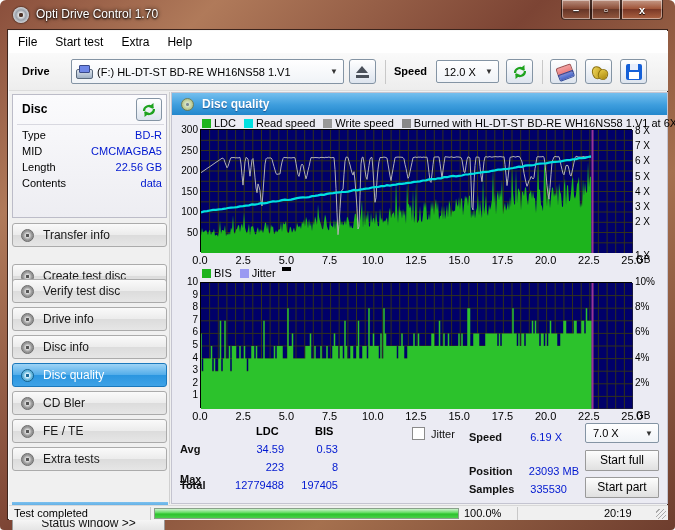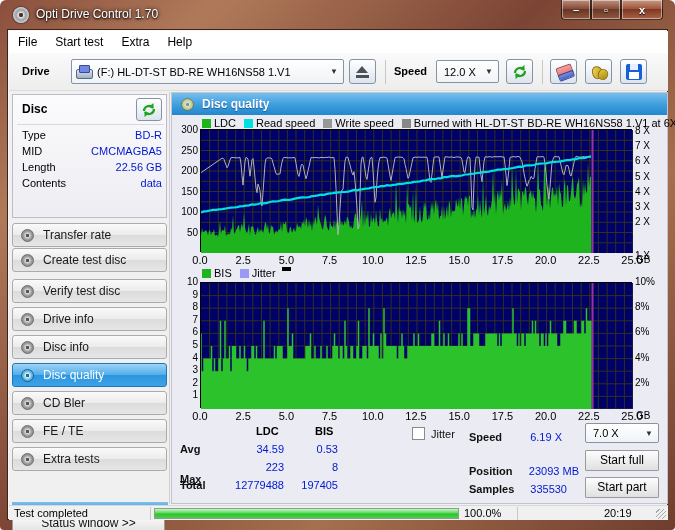--- a/index.html
+++ b/index.html
@@ -207,23 +207,23 @@
           <span class="val">22.56 GB</span>
         </div>
         <div class="disc-row" style="top:82px;">
           <span class="lab">Contents</span>
           <span class="val">data</span>
         </div>
       </div>
 
       <div class="nav-btn" style="top:131px;">
         <span class="nav-icon"></span>
-        <span>Transfer rate</span>
-      </div>
-      <div class="nav-btn" style="top:156px;">
+        <span>Transfer info</span>
+      </div>
+      <div class="nav-btn" style="top:172px;">
         <span class="nav-icon"></span>
         <span>Create test disc</span>
       </div>
       <div class="nav-btn" style="top:187px;">
         <span class="nav-icon"></span>
         <span>Verify test disc</span>
       </div>
       <div class="nav-btn" style="top:215px;">
         <span class="nav-icon"></span>
         <span>Drive info</span>

